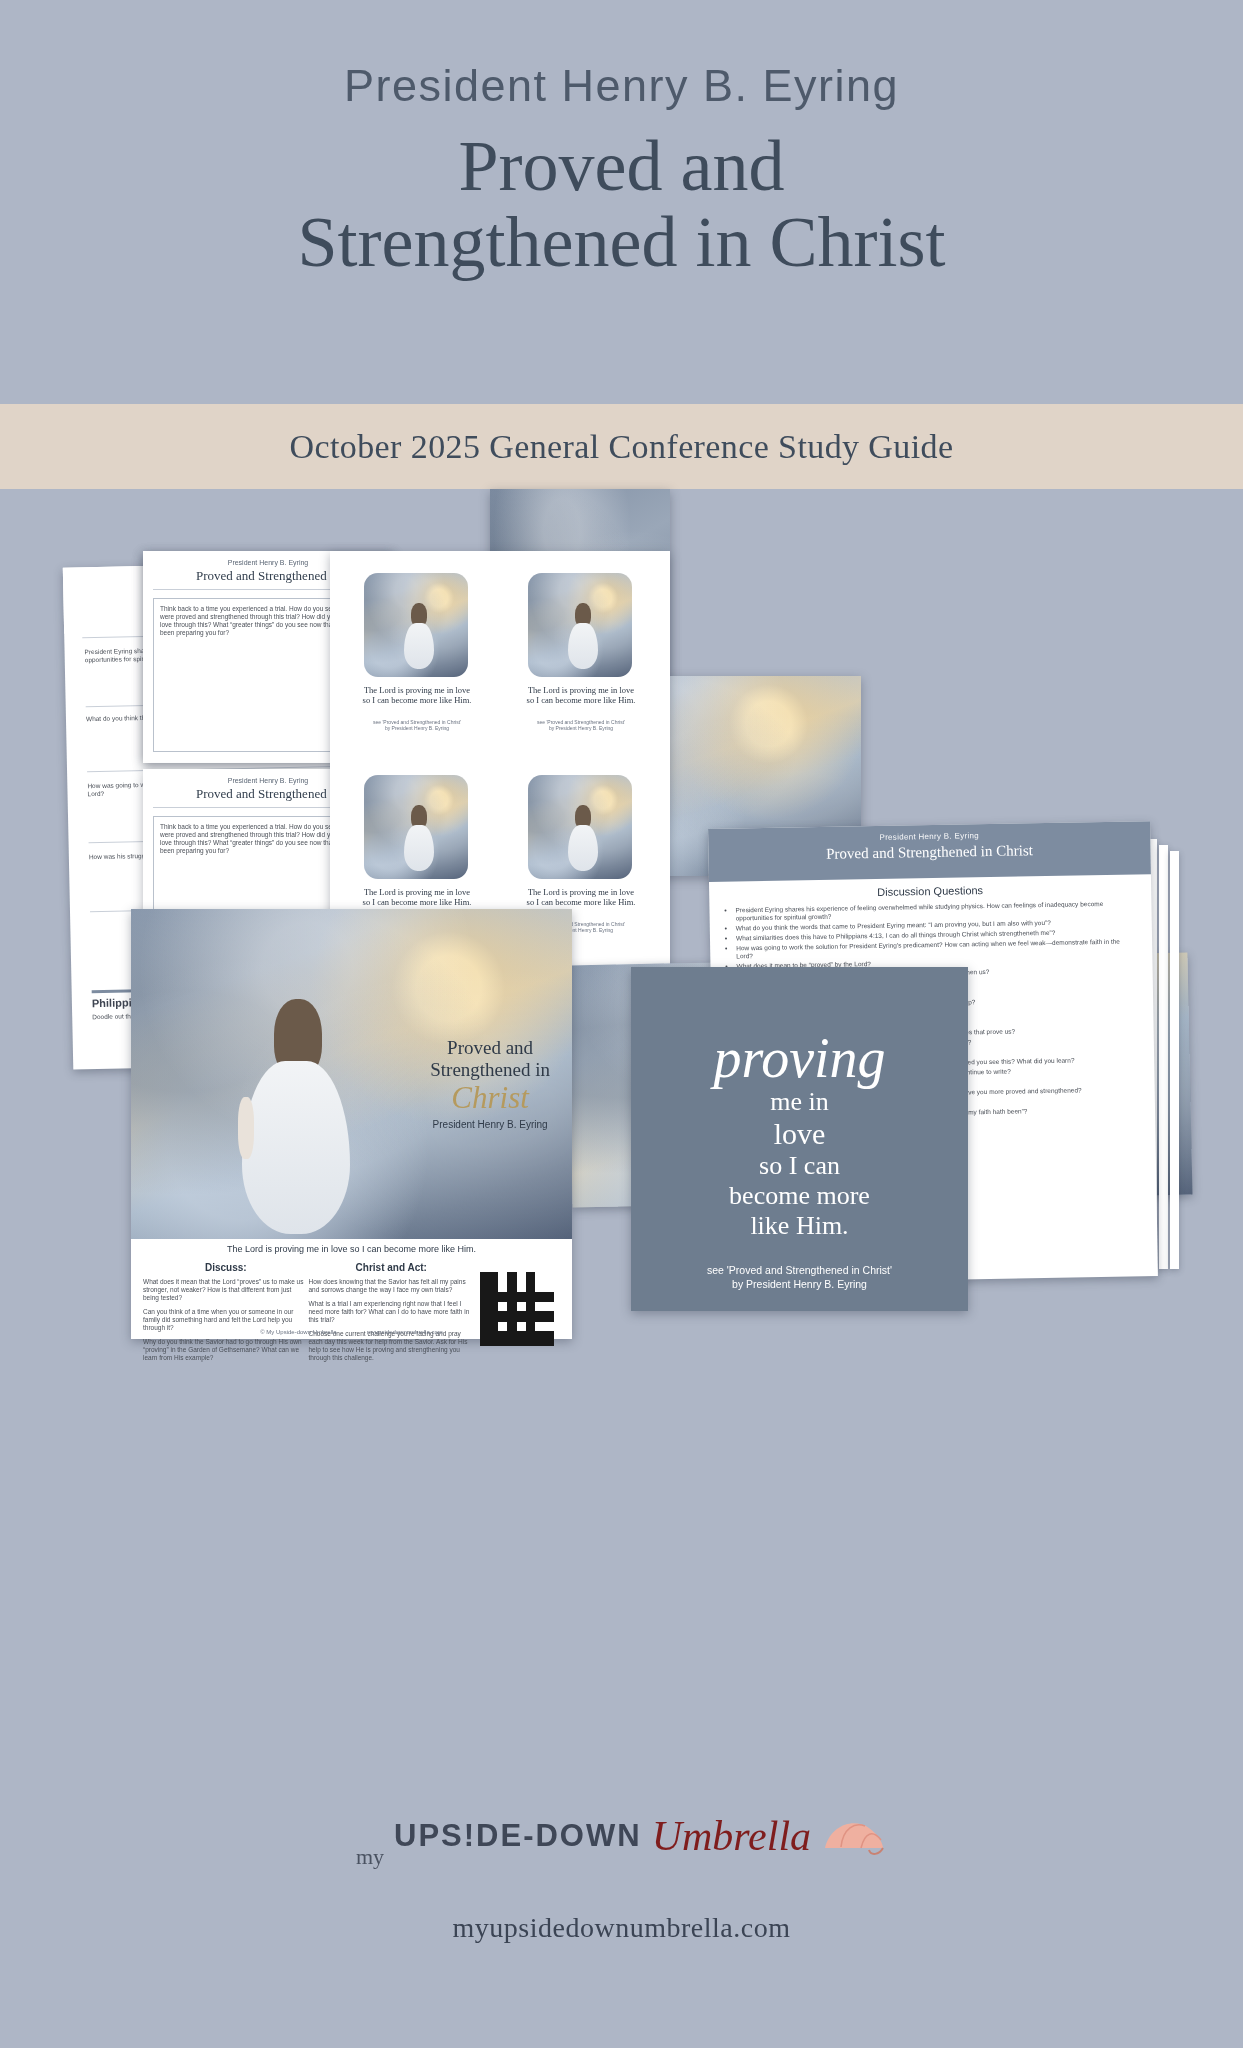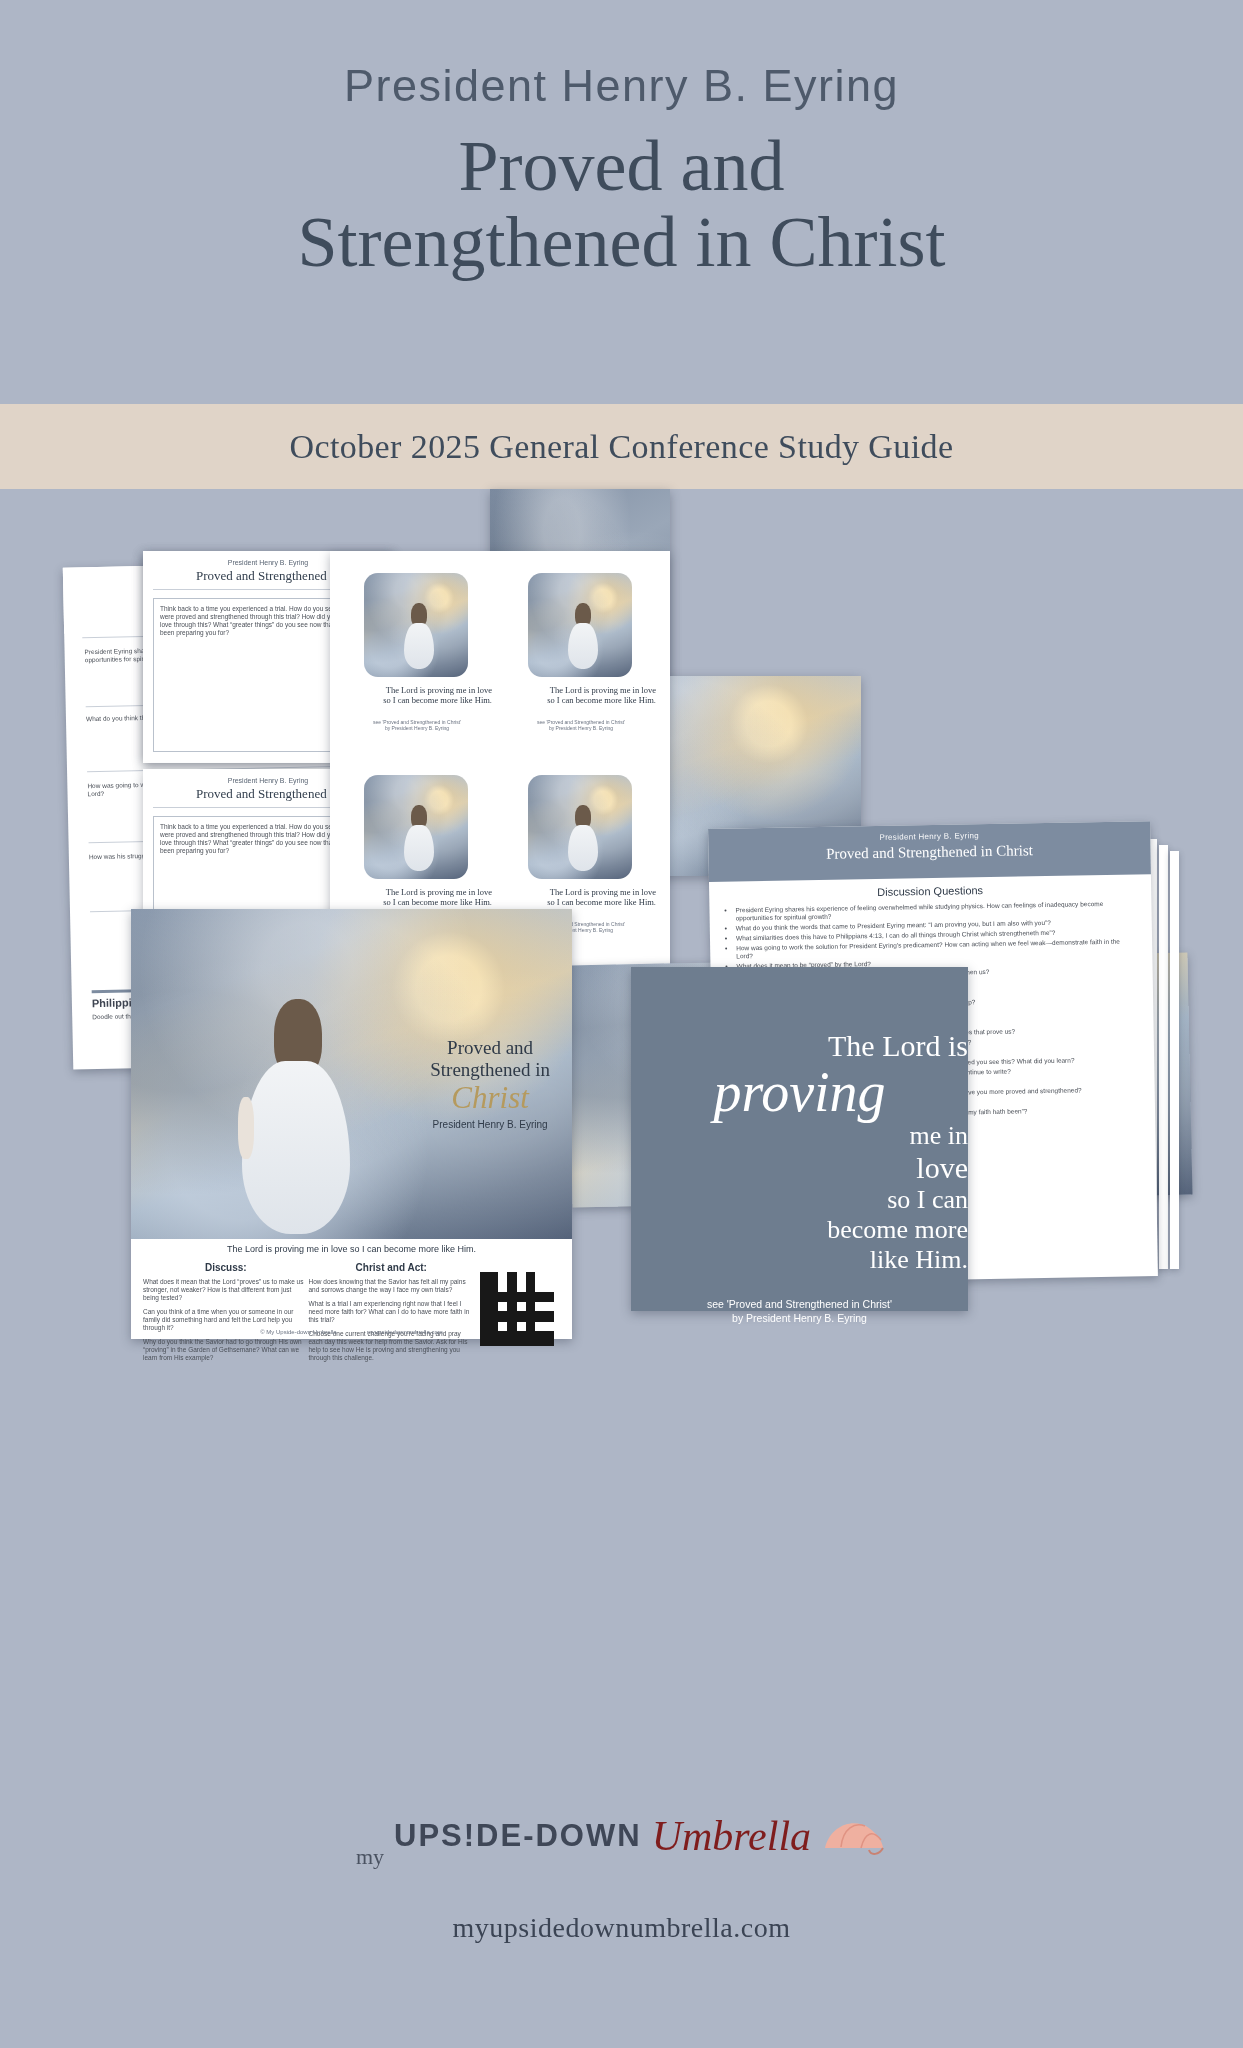--- a/index.html
+++ b/index.html
@@ -70,21 +70,21 @@
       radial-gradient(ellipse at 12% 40%, rgba(70,85,105,.35) 0 18%, rgba(0,0,0,0) 55%);
   }
   .girl{position:absolute;z-index:3;}
   .girl .hair{position:absolute;background:#6b5a4a;border-radius:45% 45% 40% 40%;}
   .girl .dress{position:absolute;background:linear-gradient(180deg,#f2f4f6,#dfe4ea);
       border-radius:40% 40% 45% 45%/60% 60% 40% 40%;}
   .girl .arm{position:absolute;background:#e9e2da;border-radius:40%;}
 
   
   .quotecard{background:#6e7d8f;color:#fff;}
-  .qline{font-family:"Liberation Serif",serif;text-align:right;}
+  .qline{font-family:"Liberation Serif",serif;text-align:center;}
   .script{font-family:"Liberation Serif",serif;font-style:italic;}
 
   
   .footer{position:absolute;left:0;top:1779px;width:1243px;height:269px;text-align:center;}
   .brand{display:flex;align-items:center;justify-content:center;gap:10px;margin-top:22px;}
   .brand .my{font-family:"Liberation Serif",serif;font-size:22px;color:#4a5261;margin-top:43px;}
   .brand .ups{font-family:"Liberation Sans",sans-serif;font-weight:bold;letter-spacing:2px;font-size:31px;color:#3f4757;}
   .brand .umb{font-family:"Liberation Serif",serif;font-style:italic;font-size:42px;color:#7f1d1d;}
   .site{font-family:"Liberation Serif",serif;font-size:28px;color:#3b4454;margin-top:42px;letter-spacing:.5px;}
 </style>
@@ -268,21 +268,20 @@
       <li class="txt" style="margin-bottom:2px;">Why do you think the Lord allowed the prophet Moroni, hiding for your life, to continue to write?</li>
       <li class="txt" style="margin-bottom:2px;">When Christ was in the Garden, what did he feel rather than abandon?</li>
       <li class="txt" style="margin-bottom:2px;">How has the Lord used hard things to prove him? How did doing hard things leave you more proved and strengthened?</li>
       <li class="txt" style="margin-bottom:2px;">What do we learn about trials in D&amp;C 10:1-5?</li>
       <li class="txt" style="margin-bottom:2px;">What do you feel the Lord wants you when you read his final message of faith: “my faith hath been”?</li>
     </ul>
   </div>
 
   <div class="card quotecard" style="left:631px;top:478px;width:337px;height:344px;">
     <div style="padding-top:62px;text-align:center;">
-      <div class="qline" style="font-size:30px;">The Lord is</div>
       <div class="script" style="font-size:56px;line-height:54px;margin:2px 0;">proving</div>
       <div class="qline" style="font-size:26px;">me in</div>
       <div class="qline" style="font-size:30px;">love</div>
       <div class="qline" style="font-size:26px;">so I can</div>
       <div class="qline" style="font-size:26px;">become more</div>
       <div class="qline" style="font-size:26px;">like Him.</div>
       <div style="margin-top:22px;font-size:10.5px;line-height:14px;">
         <div>see 'Proved and Strengthened in Christ'</div>
         <div>by President Henry B. Eyring</div>
       </div>

